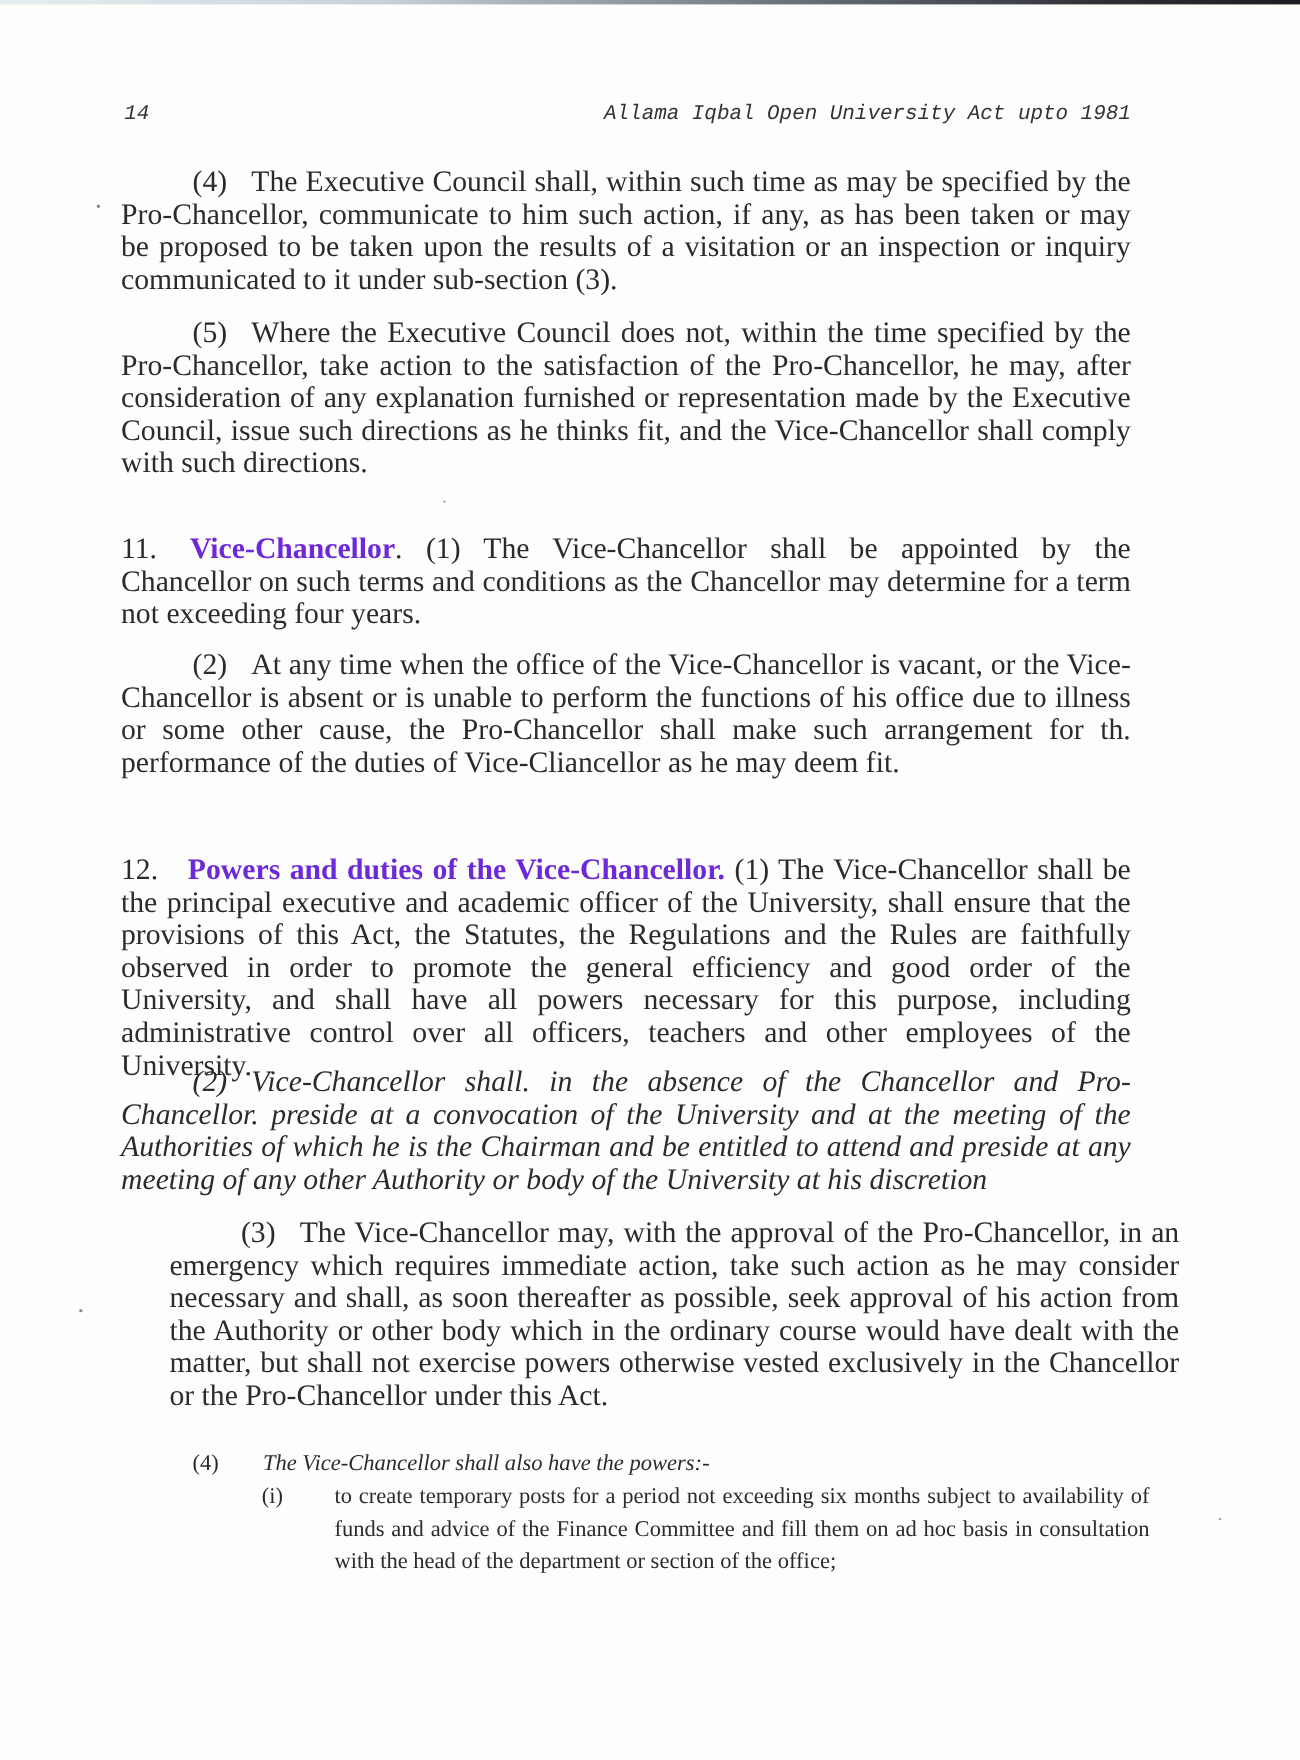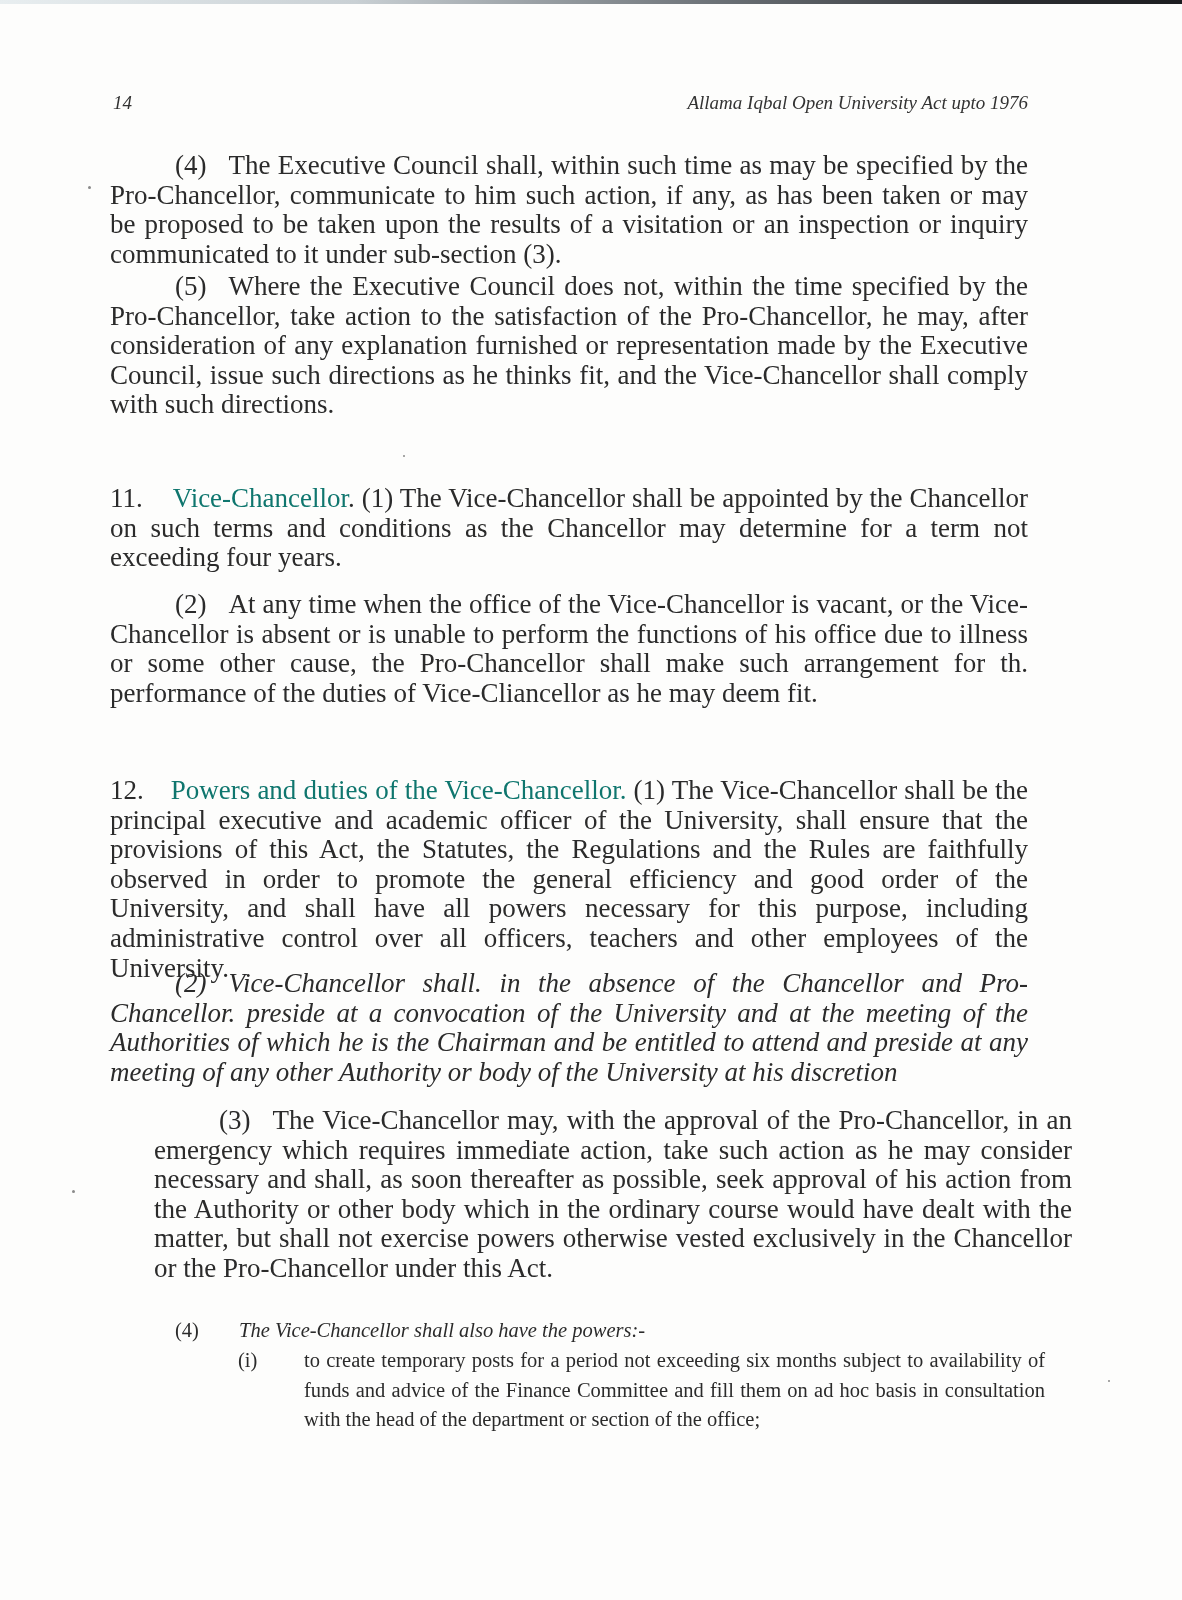--- a/index.html
+++ b/index.html
@@ -8,34 +8,34 @@
     background: #fdfdfc;
     font-family: "Liberation Serif", serif;
     color: #2a2a2a;
   }
   .scan-edge {
     position: absolute; left: 0; top: 0; width: 1182px; height: 4px;
     background: linear-gradient(to right, #e8eef0 0%, #c9d0d4 30%, #6d7378 60%, #2d2f33 85%, #1c1d20 100%);
   }
   .running-head {
     position: absolute; top: 92px; left: 113px; width: 915px; height: 26px;
-    font-style: italic; font-size: 19px; color: #333;
+    font-style: italic; font-size: 19px; color: #333; font-family: Liberation Mono, monospace;
   }
   .running-head .page-num { position: absolute; left: 0; top: 0; }
   .running-head .book-title { position: absolute; right: 0; top: 0; }
 
   .para {
     position: absolute; left: 110px; width: 918px;
     font-size: 27px; line-height: 29.6px; text-align: justify;
     color: #2b2b2b;
   }
   .para .indent { display: inline-block; width: 65px; }
   .para .num { display: inline-block; }
   .para .sep { display: inline-block; width: 22px; }
-  .para b { font-weight: normal; color: #0f766e; }
+  .para b { font-weight: bold; color: #6d28d9; }
 
   .sub4 { position: absolute; left: 175px; width: 853px; font-size: 20.5px; line-height: 29.6px; color: #2b2b2b; }
   .sub4 .lbl { position: absolute; left: 0; top: 0; }
   .sub4 .txt { position: absolute; left: 64px; top: 0; white-space: nowrap; font-style: italic; }
 
   .item {
     position: absolute; left: 238px; width: 790px;
     font-size: 20.5px; line-height: 29.6px; color: #2b2b2b;
   }
   .item .lbl { position: absolute; left: 0; top: 0; }
@@ -43,28 +43,28 @@
 
   .speck { position: absolute; width: 3px; height: 3px; border-radius: 50%; background: #8a8a8a; }
 </style>
 </head>
 <body>
 
 <div class="scan-edge"></div>
 
 <div class="running-head">
   <span class="page-num">14</span>
-  <span class="book-title">Allama Iqbal Open University Act upto 1976</span>
+  <span class="book-title">Allama Iqbal Open University Act upto 1981</span>
 </div>
 
 <div class="para" style="top:151px;">
   <span class="indent"></span><span class="num">(4)</span><span class="sep"></span><span>The Executive Council shall, within such time as may be specified by the Pro-Chancellor, communicate to him such action, if any, as has been taken or may be proposed to be taken upon the results of a visitation or an inspection or inquiry communicated to it under sub-section (3).</span>
 </div>
 
-<div class="para" style="top:272px;">
+<div class="para" style="top:288px;">
   <span class="indent"></span><span class="num">(5)</span><span class="sep"></span><span>Where the Executive Council does not, within the time specified by the Pro-Chancellor, take action to the satisfaction of the Pro-Chancellor, he may, after consideration of any explanation furnished or representation made by the Executive Council, issue such directions as he thinks fit, and the Vice-Chancellor shall comply with such directions.</span>
 </div>
 
 <div class="para" style="top:484px;">
   <span class="num">11.</span><span style="display:inline-block;width:30px;"></span><b>Vice-Chancellor</b><span>.</span> <span>(1) The Vice-Chancellor shall be appointed by the Chancellor on such terms and conditions as the Chancellor may determine for a term not exceeding four years.</span>
 </div>
 
 <div class="para" style="top:590px;font-family:Liberation Serif, serif;">
   <span class="indent"></span><span class="num">(2)</span><span class="sep"></span><span>At any time when the office of the Vice-Chancellor is vacant, or the Vice-Chancellor is absent or is unable to perform the functions of his office due to illness or some other cause, the Pro-Chancellor shall make such arrangement for th. performance of the duties of Vice-Cliancellor as he may deem fit.</span>
 </div>

